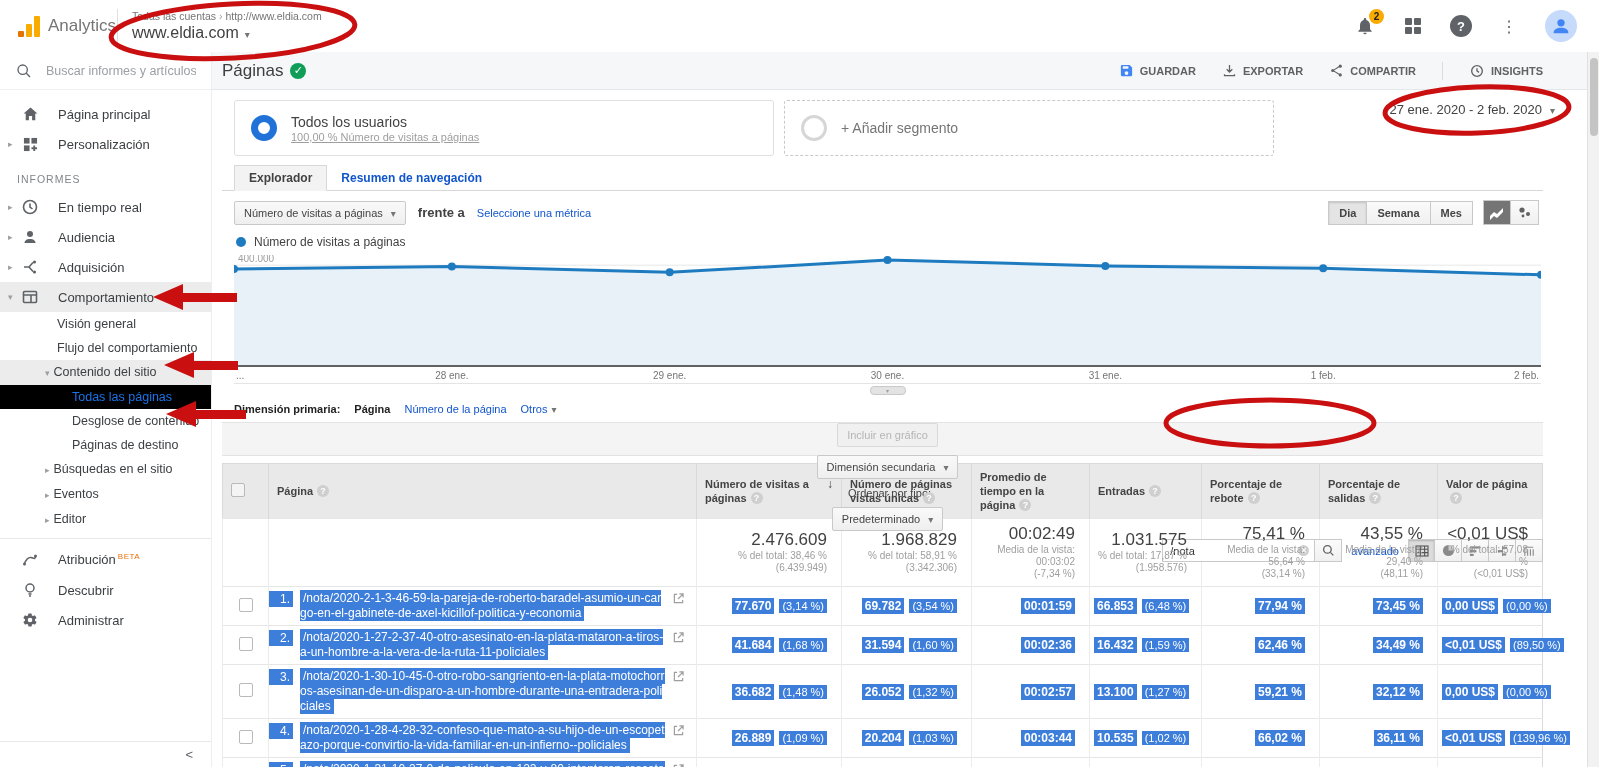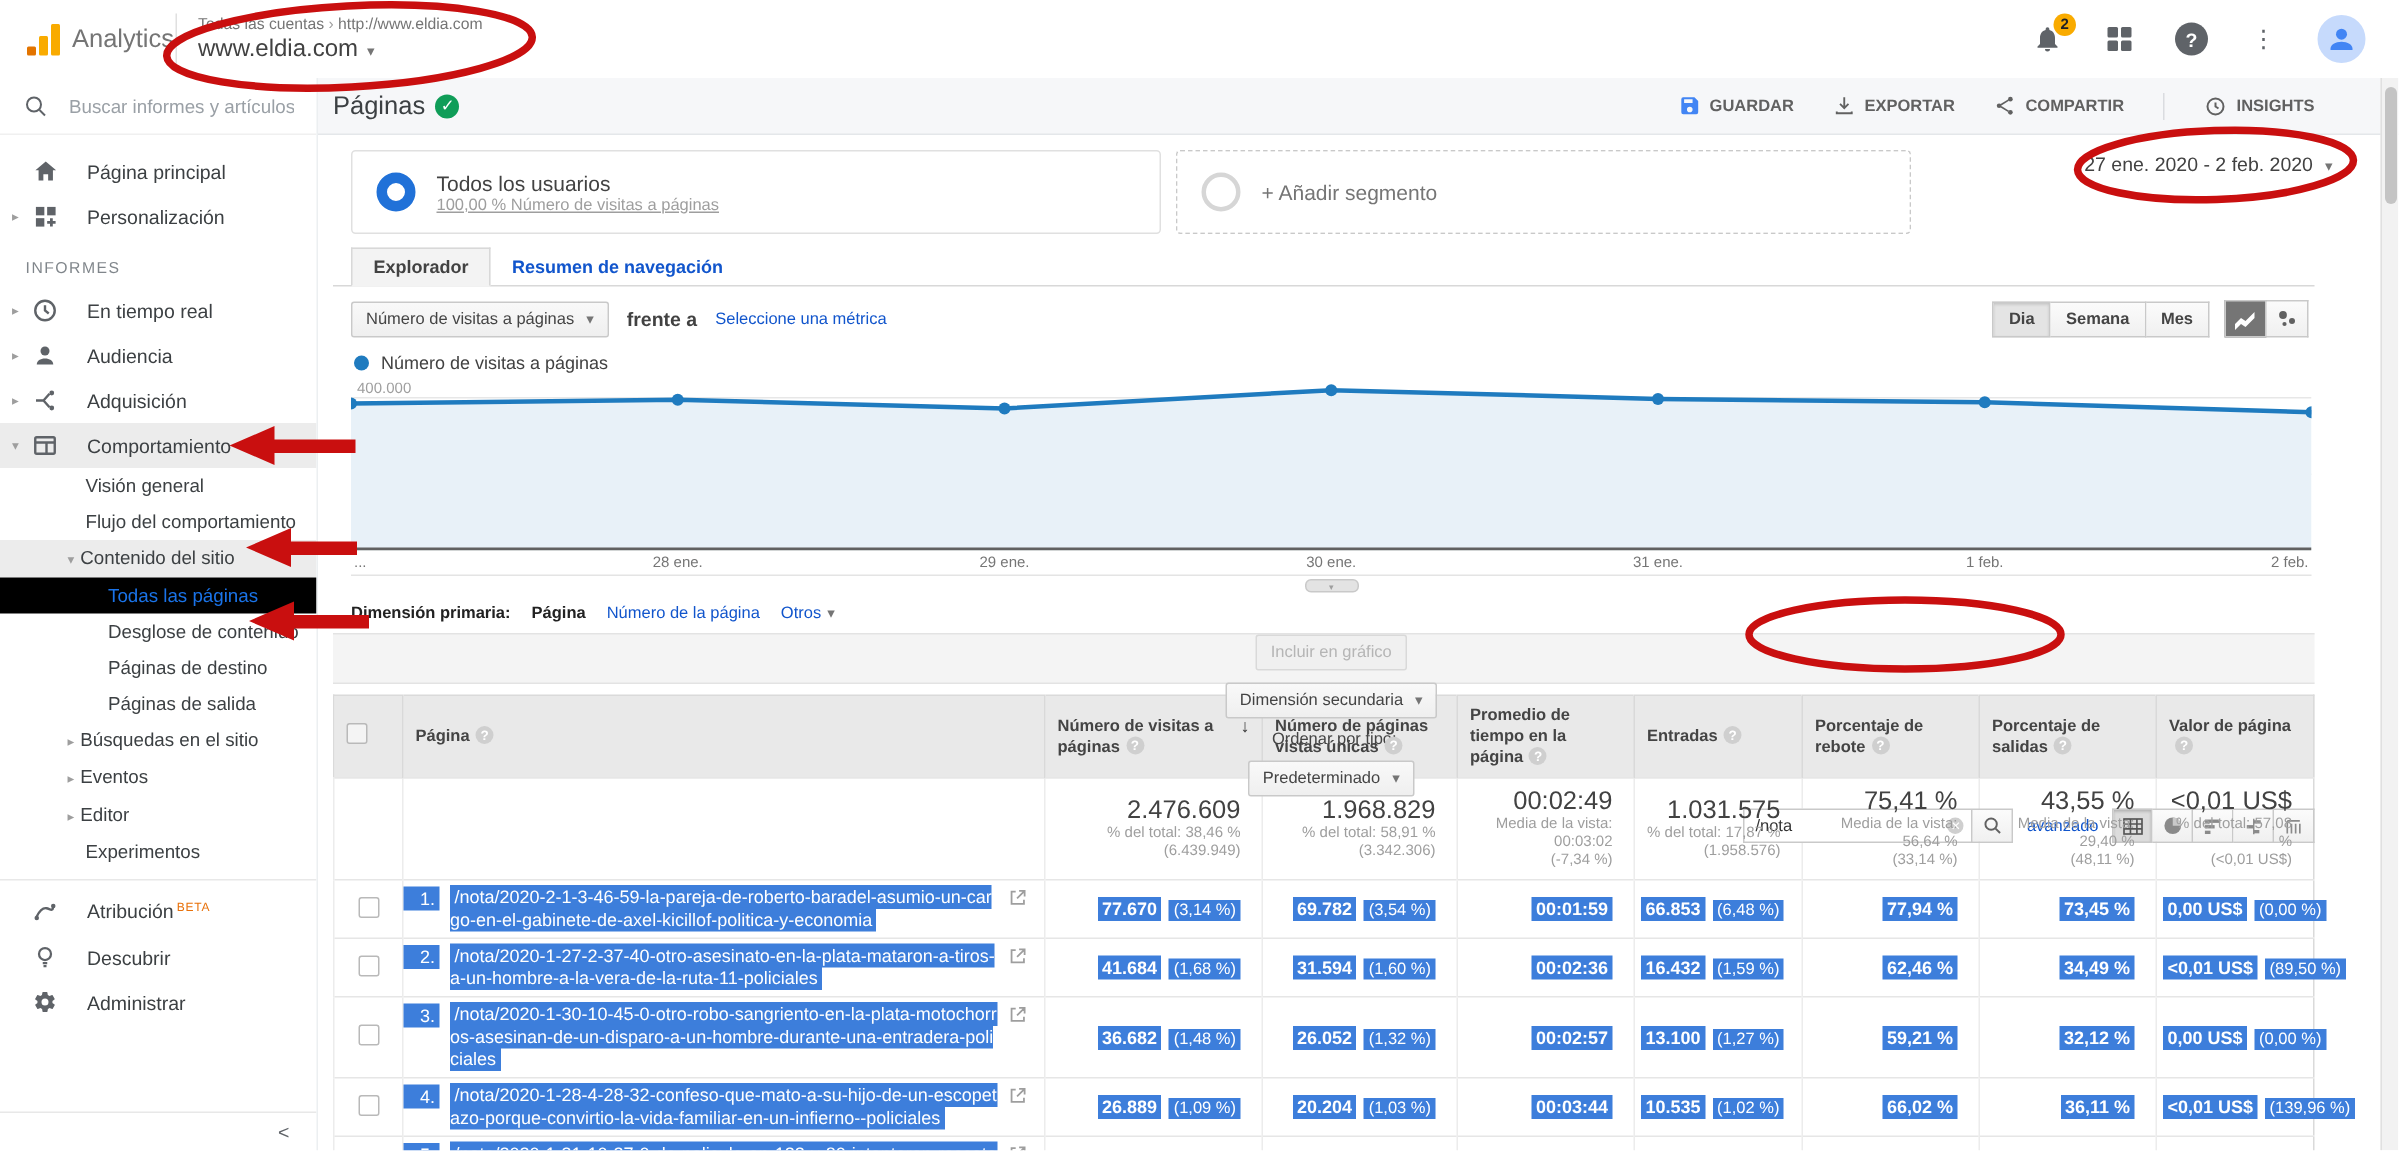--- a/index.html
+++ b/index.html
@@ -290,25 +290,23 @@
             </svg>
           </span>
         <span class="nav-label">Comportamiento</span>
       </div>
       <div class="nav-sub1"><span>Visión general</span></div>
       <div class="nav-sub1"><span>Flujo del comportamiento</span></div>
       <div class="nav-sub1 nav-hl"><span class="inline-chev chev-d"></span><span>Contenido del sitio</span></div>
       <div class="nav-sub2 nav-sel"><span>Todas las páginas</span></div>
       <div class="nav-sub2"><span>Desglose de contenido</span></div>
       <div class="nav-sub2"><span>Páginas de destino</span></div>
-      <div class="nav-sub2"><span>Páginas de salida</span></div>
       <div class="nav-sub1"><span class="inline-chev chev-r"></span><span>Búsquedas en el sitio</span></div>
       <div class="nav-sub1"><span class="inline-chev chev-r"></span><span>Eventos</span></div>
       <div class="nav-sub1"><span class="inline-chev chev-r"></span><span>Editor</span></div>
-      <div class="nav-sub1"><span>Experimentos</span></div>
       <hr class="side-divider">
       <div class="nav-item">
         <span class="chev"></span>
         <span class="nav-icon">
             <svg class="icon" width="16" height="16" viewBox="0 0 16 16" fill="none" stroke="#5f6368" stroke-width="1.6">
               <path d="M2.5 11c2-4 4-6 6.5-5.5S13 8 13.5 4.5"></path>
               <circle cx="2.5" cy="12" r="1.5" fill="#5f6368" stroke="none"></circle>
               <circle cx="13.5" cy="4" r="1.5" fill="#5f6368" stroke="none"></circle>
             </svg>
           </span>

